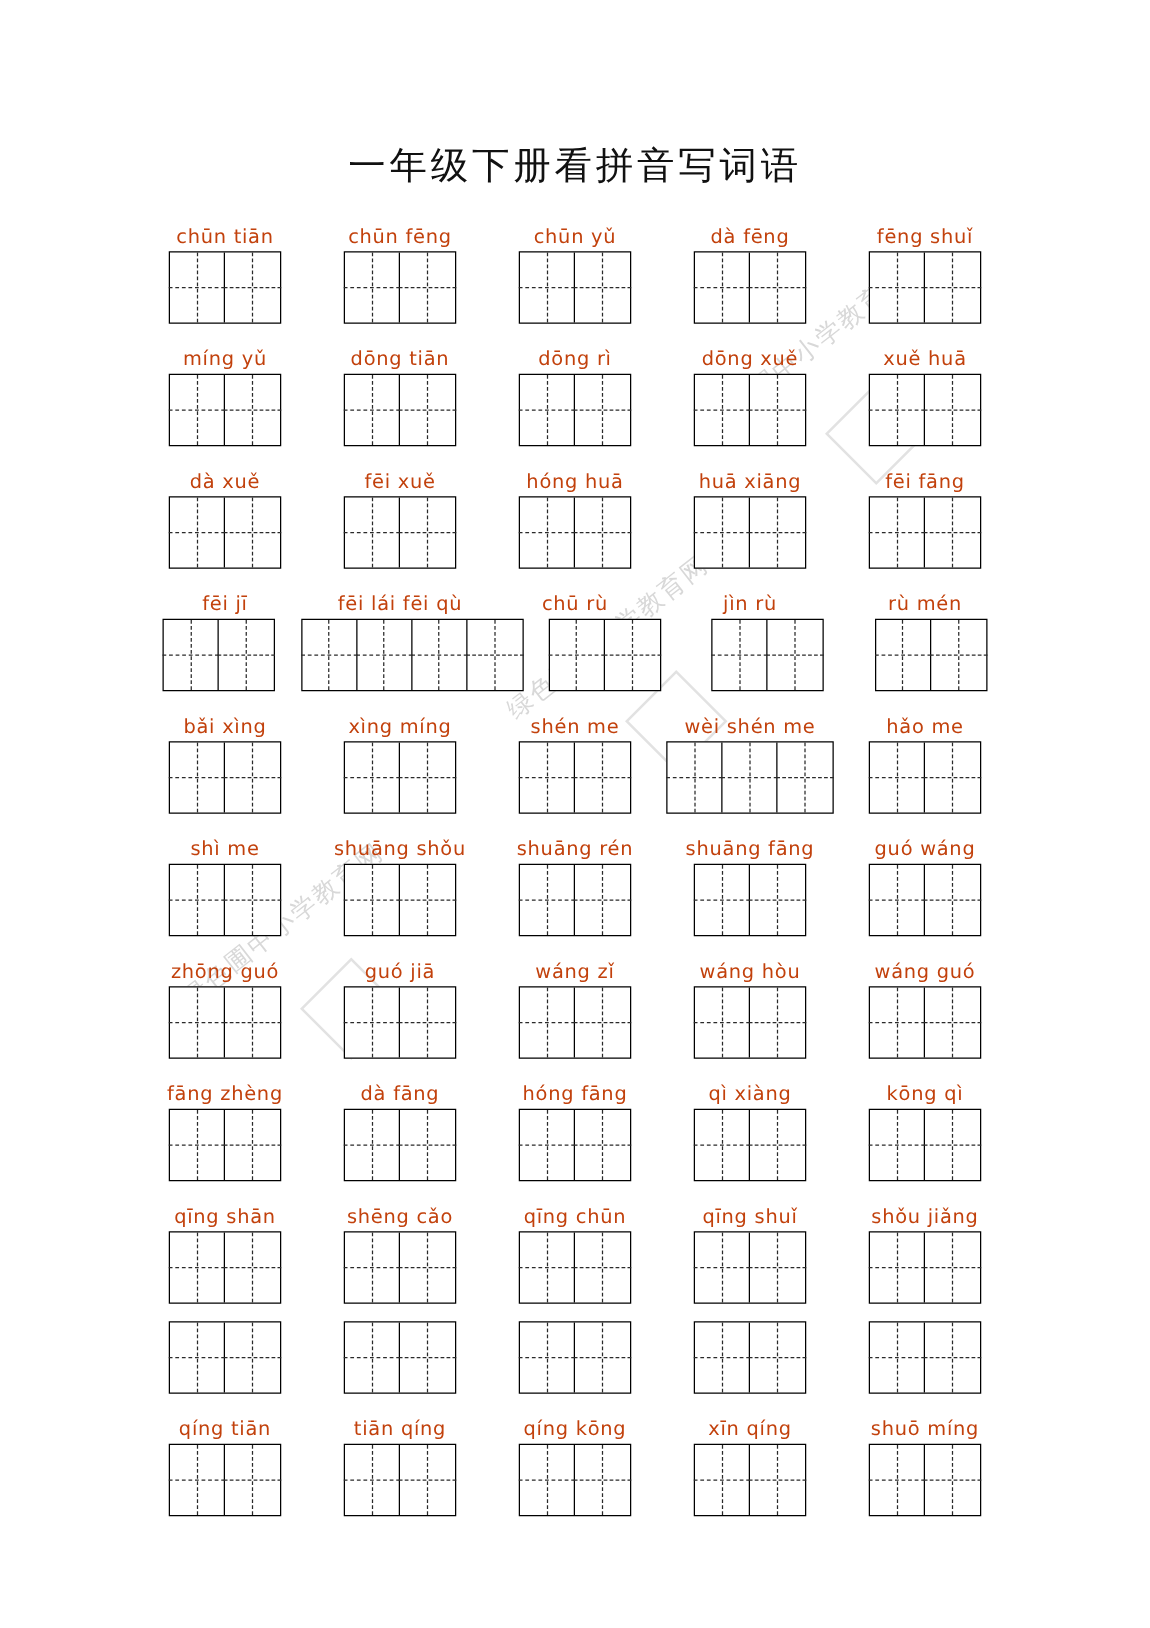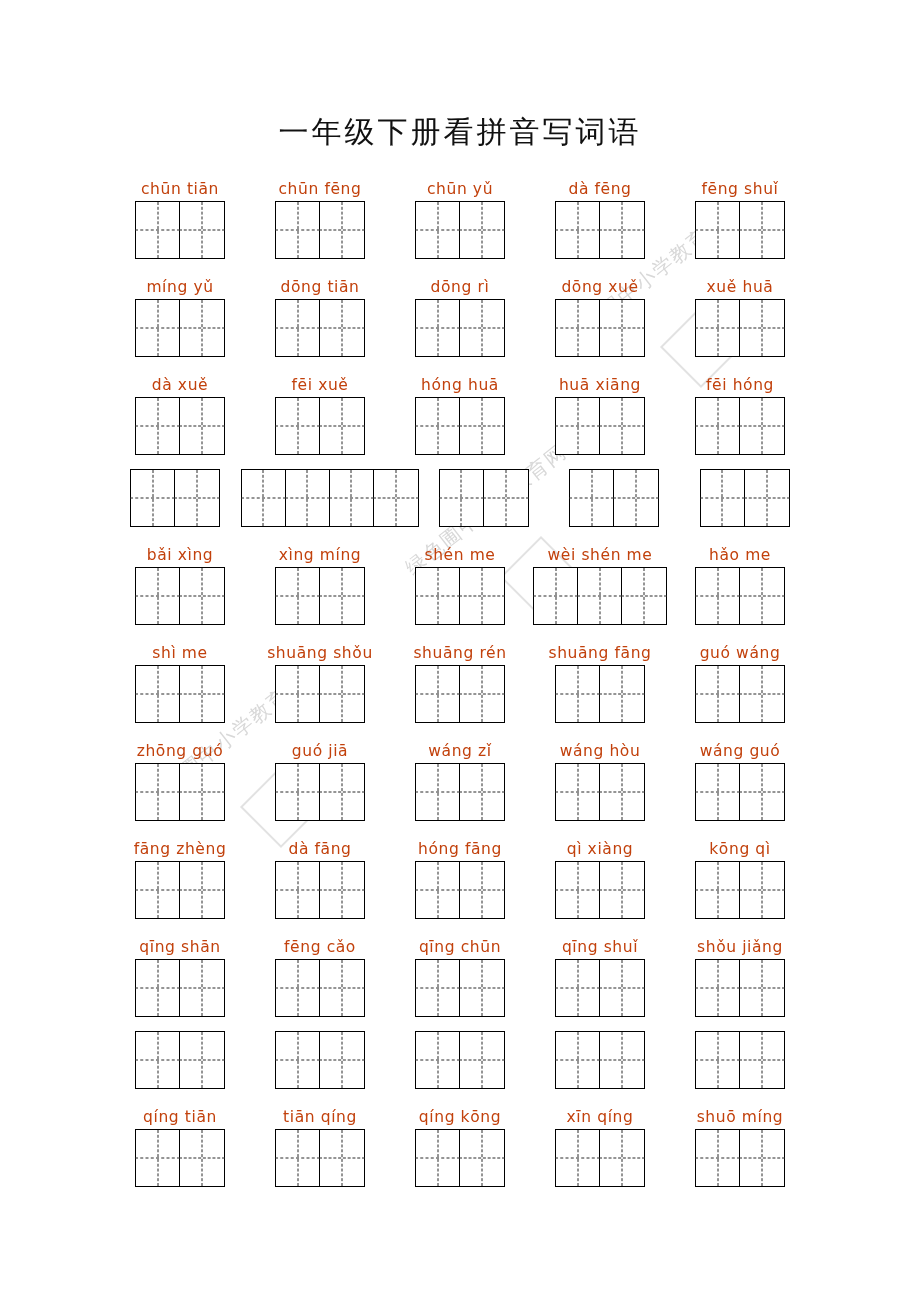--- a/index.html
+++ b/index.html
@@ -275,57 +275,74 @@
           <div class="cellgroup">
             <span class="pinyin">fēi xuě</span>
           </div>
           <div class="cellgroup">
             <span class="pinyin">hóng huā</span>
           </div>
           <div class="cellgroup">
             <span class="pinyin">huā xiāng</span>
           </div>
           <div class="cellgroup">
-            <span class="pinyin">fēi hóng</span>
-          </div>
-        </div>
-        <div class="row-boxes">
-          <div class="cellgroup">
-            <div class="tzg">
-              <div class="cell"></div>
-              <div class="cell"></div>
-            </div>
-          </div>
-          <div class="cellgroup">
-            <div class="tzg">
-              <div class="cell"></div>
-              <div class="cell"></div>
-            </div>
-          </div>
-          <div class="cellgroup">
-            <div class="tzg">
-              <div class="cell"></div>
-              <div class="cell"></div>
-            </div>
-          </div>
-          <div class="cellgroup">
-            <div class="tzg">
-              <div class="cell"></div>
-              <div class="cell"></div>
-            </div>
-          </div>
-          <div class="cellgroup">
-            <div class="tzg">
-              <div class="cell"></div>
-              <div class="cell"></div>
-            </div>
-          </div>
-        </div>
-      </div>
-      <div class="row">
+            <span class="pinyin">fēi fāng</span>
+          </div>
+        </div>
+        <div class="row-boxes">
+          <div class="cellgroup">
+            <div class="tzg">
+              <div class="cell"></div>
+              <div class="cell"></div>
+            </div>
+          </div>
+          <div class="cellgroup">
+            <div class="tzg">
+              <div class="cell"></div>
+              <div class="cell"></div>
+            </div>
+          </div>
+          <div class="cellgroup">
+            <div class="tzg">
+              <div class="cell"></div>
+              <div class="cell"></div>
+            </div>
+          </div>
+          <div class="cellgroup">
+            <div class="tzg">
+              <div class="cell"></div>
+              <div class="cell"></div>
+            </div>
+          </div>
+          <div class="cellgroup">
+            <div class="tzg">
+              <div class="cell"></div>
+              <div class="cell"></div>
+            </div>
+          </div>
+        </div>
+      </div>
+      <div class="row">
+        <div class="row-pinyin">
+          <div class="cellgroup">
+            <span class="pinyin">fēi jī</span>
+          </div>
+          <div class="cellgroup">
+            <span class="pinyin">fēi lái fēi qù</span>
+          </div>
+          <div class="cellgroup">
+            <span class="pinyin">chū rù</span>
+          </div>
+          <div class="cellgroup">
+            <span class="pinyin">jìn rù</span>
+          </div>
+          <div class="cellgroup">
+            <span class="pinyin">rù mén</span>
+          </div>
+        </div>
         <div class="row-boxes">
           <div class="cellgroup">
             <div class="tzg">
               <div class="cell"></div>
               <div class="cell"></div>
             </div>
           </div>
           <div class="cellgroup">
             <div class="tzg">
               <div class="cell"></div>
@@ -558,21 +575,21 @@
             </div>
           </div>
         </div>
       </div>
       <div class="row">
         <div class="row-pinyin">
           <div class="cellgroup">
             <span class="pinyin">qīng shān</span>
           </div>
           <div class="cellgroup">
-            <span class="pinyin">fēng cǎo</span>
+            <span class="pinyin">shēng cǎo</span>
           </div>
           <div class="cellgroup">
             <span class="pinyin">qīng chūn</span>
           </div>
           <div class="cellgroup">
             <span class="pinyin">qīng shuǐ</span>
           </div>
           <div class="cellgroup">
             <span class="pinyin">shǒu jiǎng</span>
           </div>

